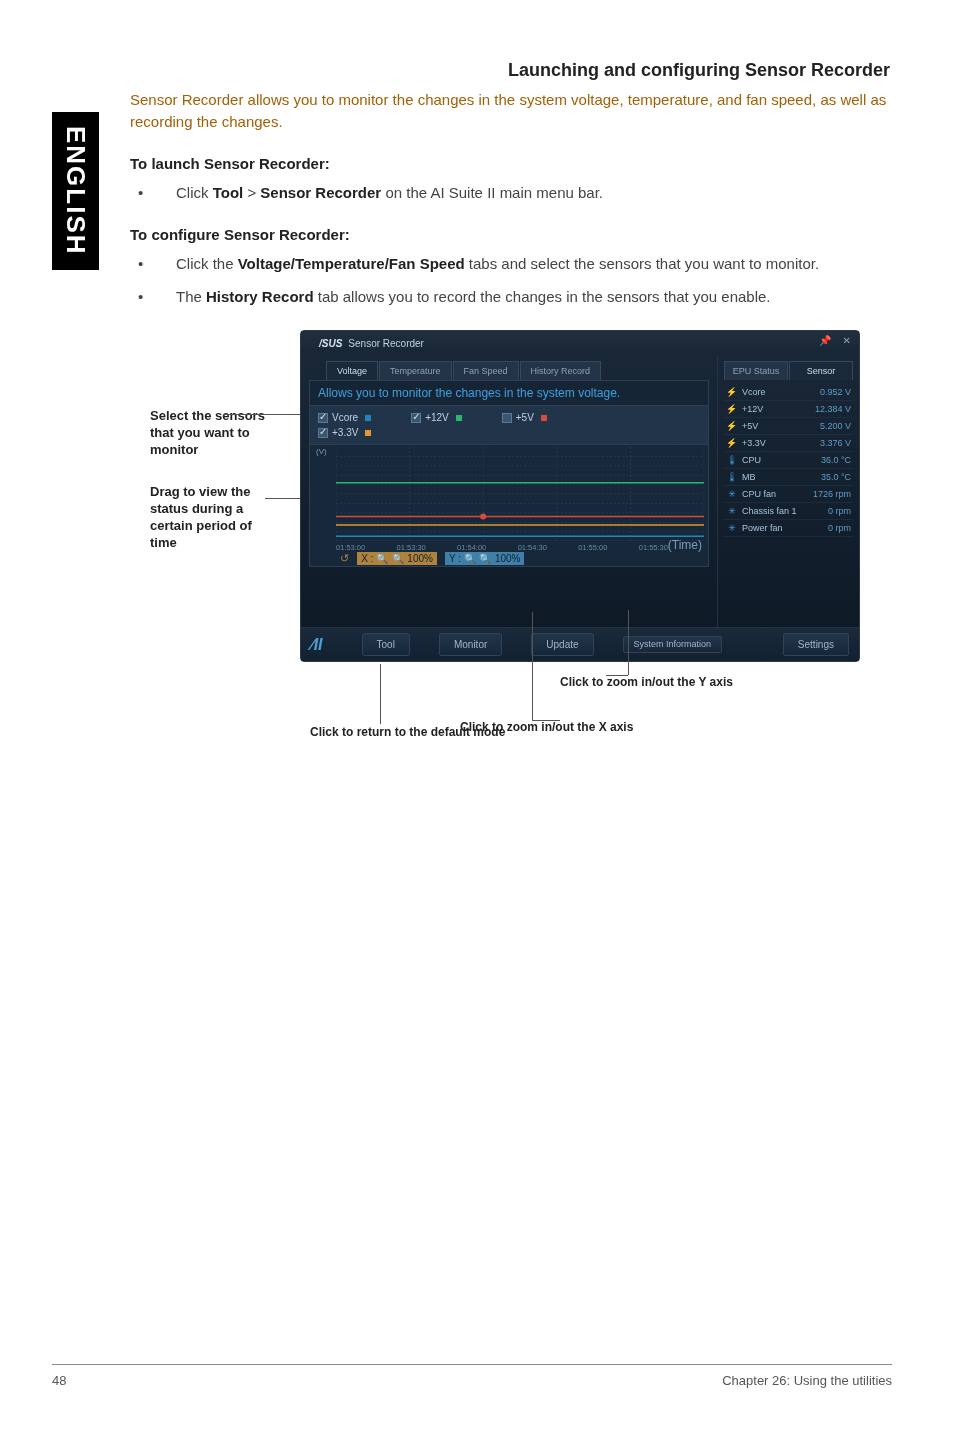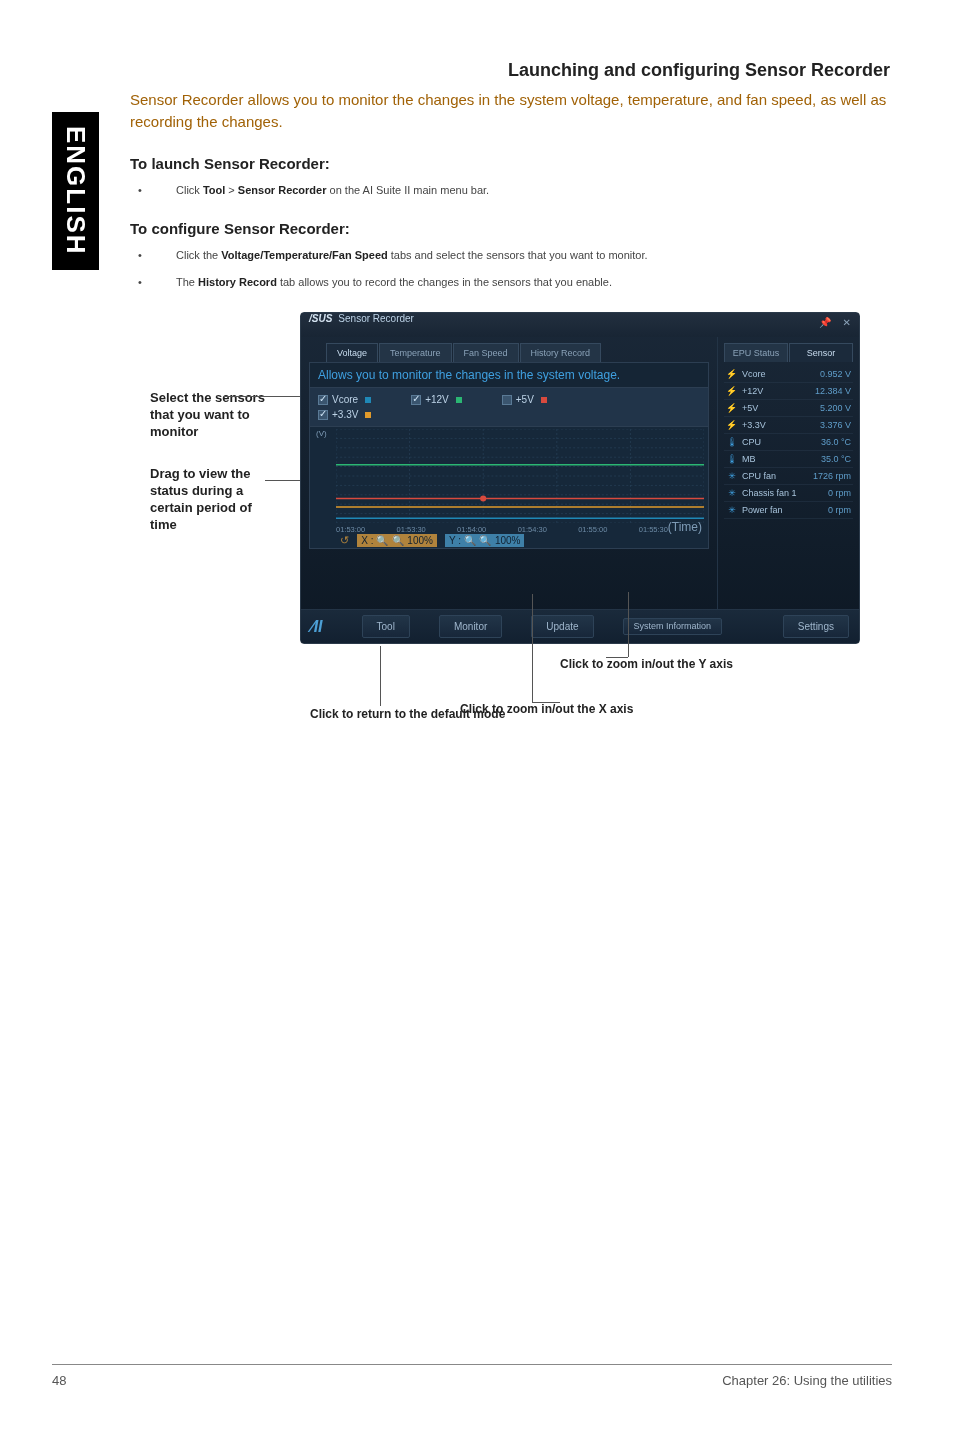--- a/index.html
+++ b/index.html
@@ -48,21 +48,21 @@
     font-size: 15px;
     font-weight: bold;
     color: #222;
     margin-bottom: 10px;
   }
   ul.bullets {
     list-style: none;
     margin-bottom: 22px;
   }
   ul.bullets li {
-    font-size: 11px;
+    font-size: 15px;
     color: #444;
     line-height: 1.5;
     padding-left: 46px;
     position: relative;
     margin-bottom: 10px;
   }
   ul.bullets li::before {
     content: "•";
     position: absolute;
     left: 8px;
@@ -104,21 +104,22 @@
     background: linear-gradient(#1a2838, #0d1824);
     border: 1px solid #2b3a4a;
     border-radius: 4px;
     color: #9fb6cc;
     font-size: 10px;
     overflow: hidden;
   }
   .titlebar {
     height: 24px;
     display: flex;
-    padding: 0 8px;
+    align-items: center;
+    padding: 0 18px;
     color: #bcd2e6;
     background: linear-gradient(#222f3f, #182534);
     position: relative;
   }
   .titlebar .logo { font-weight: bold; font-style: italic; color: #d4e3f0; margin-right: 6px; }
   .titlebar .win-ctrls { position: absolute; right: 8px; top: 4px; color: #8aa2b8; }
   .titlebar .win-ctrls span { margin-left: 8px; cursor: pointer; }
   .body {
     display: flex;
     height: calc(100% - 58px);

